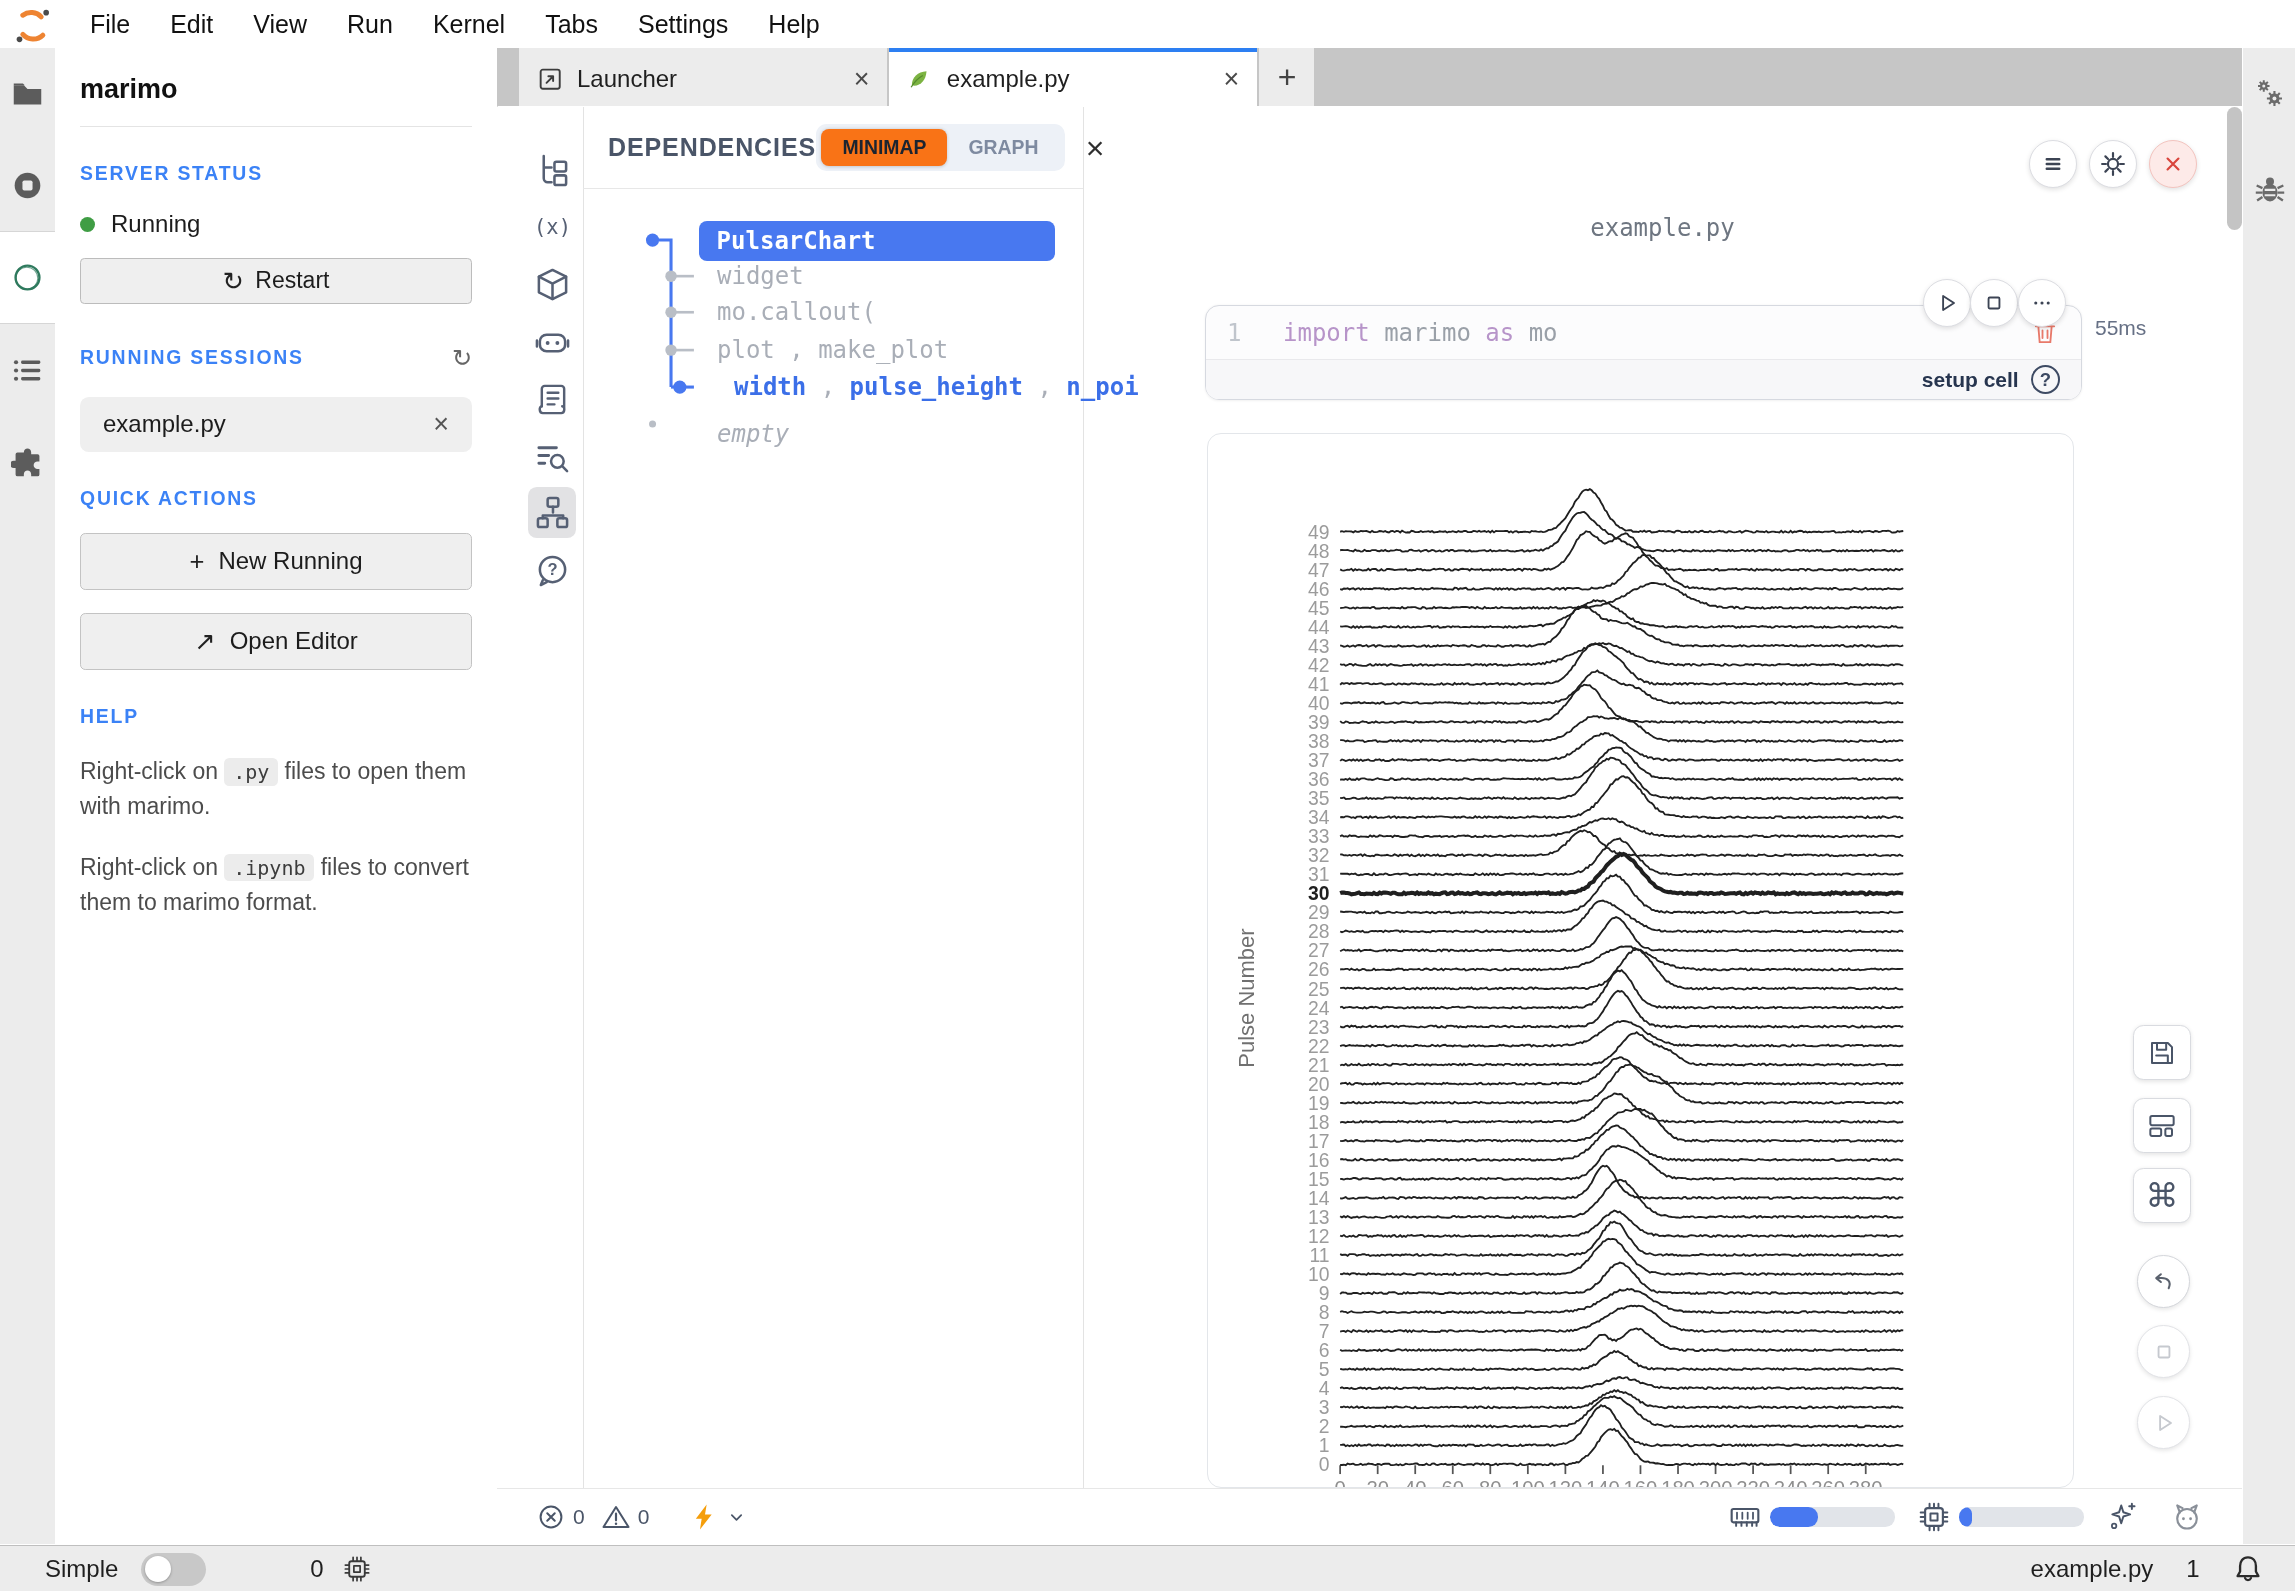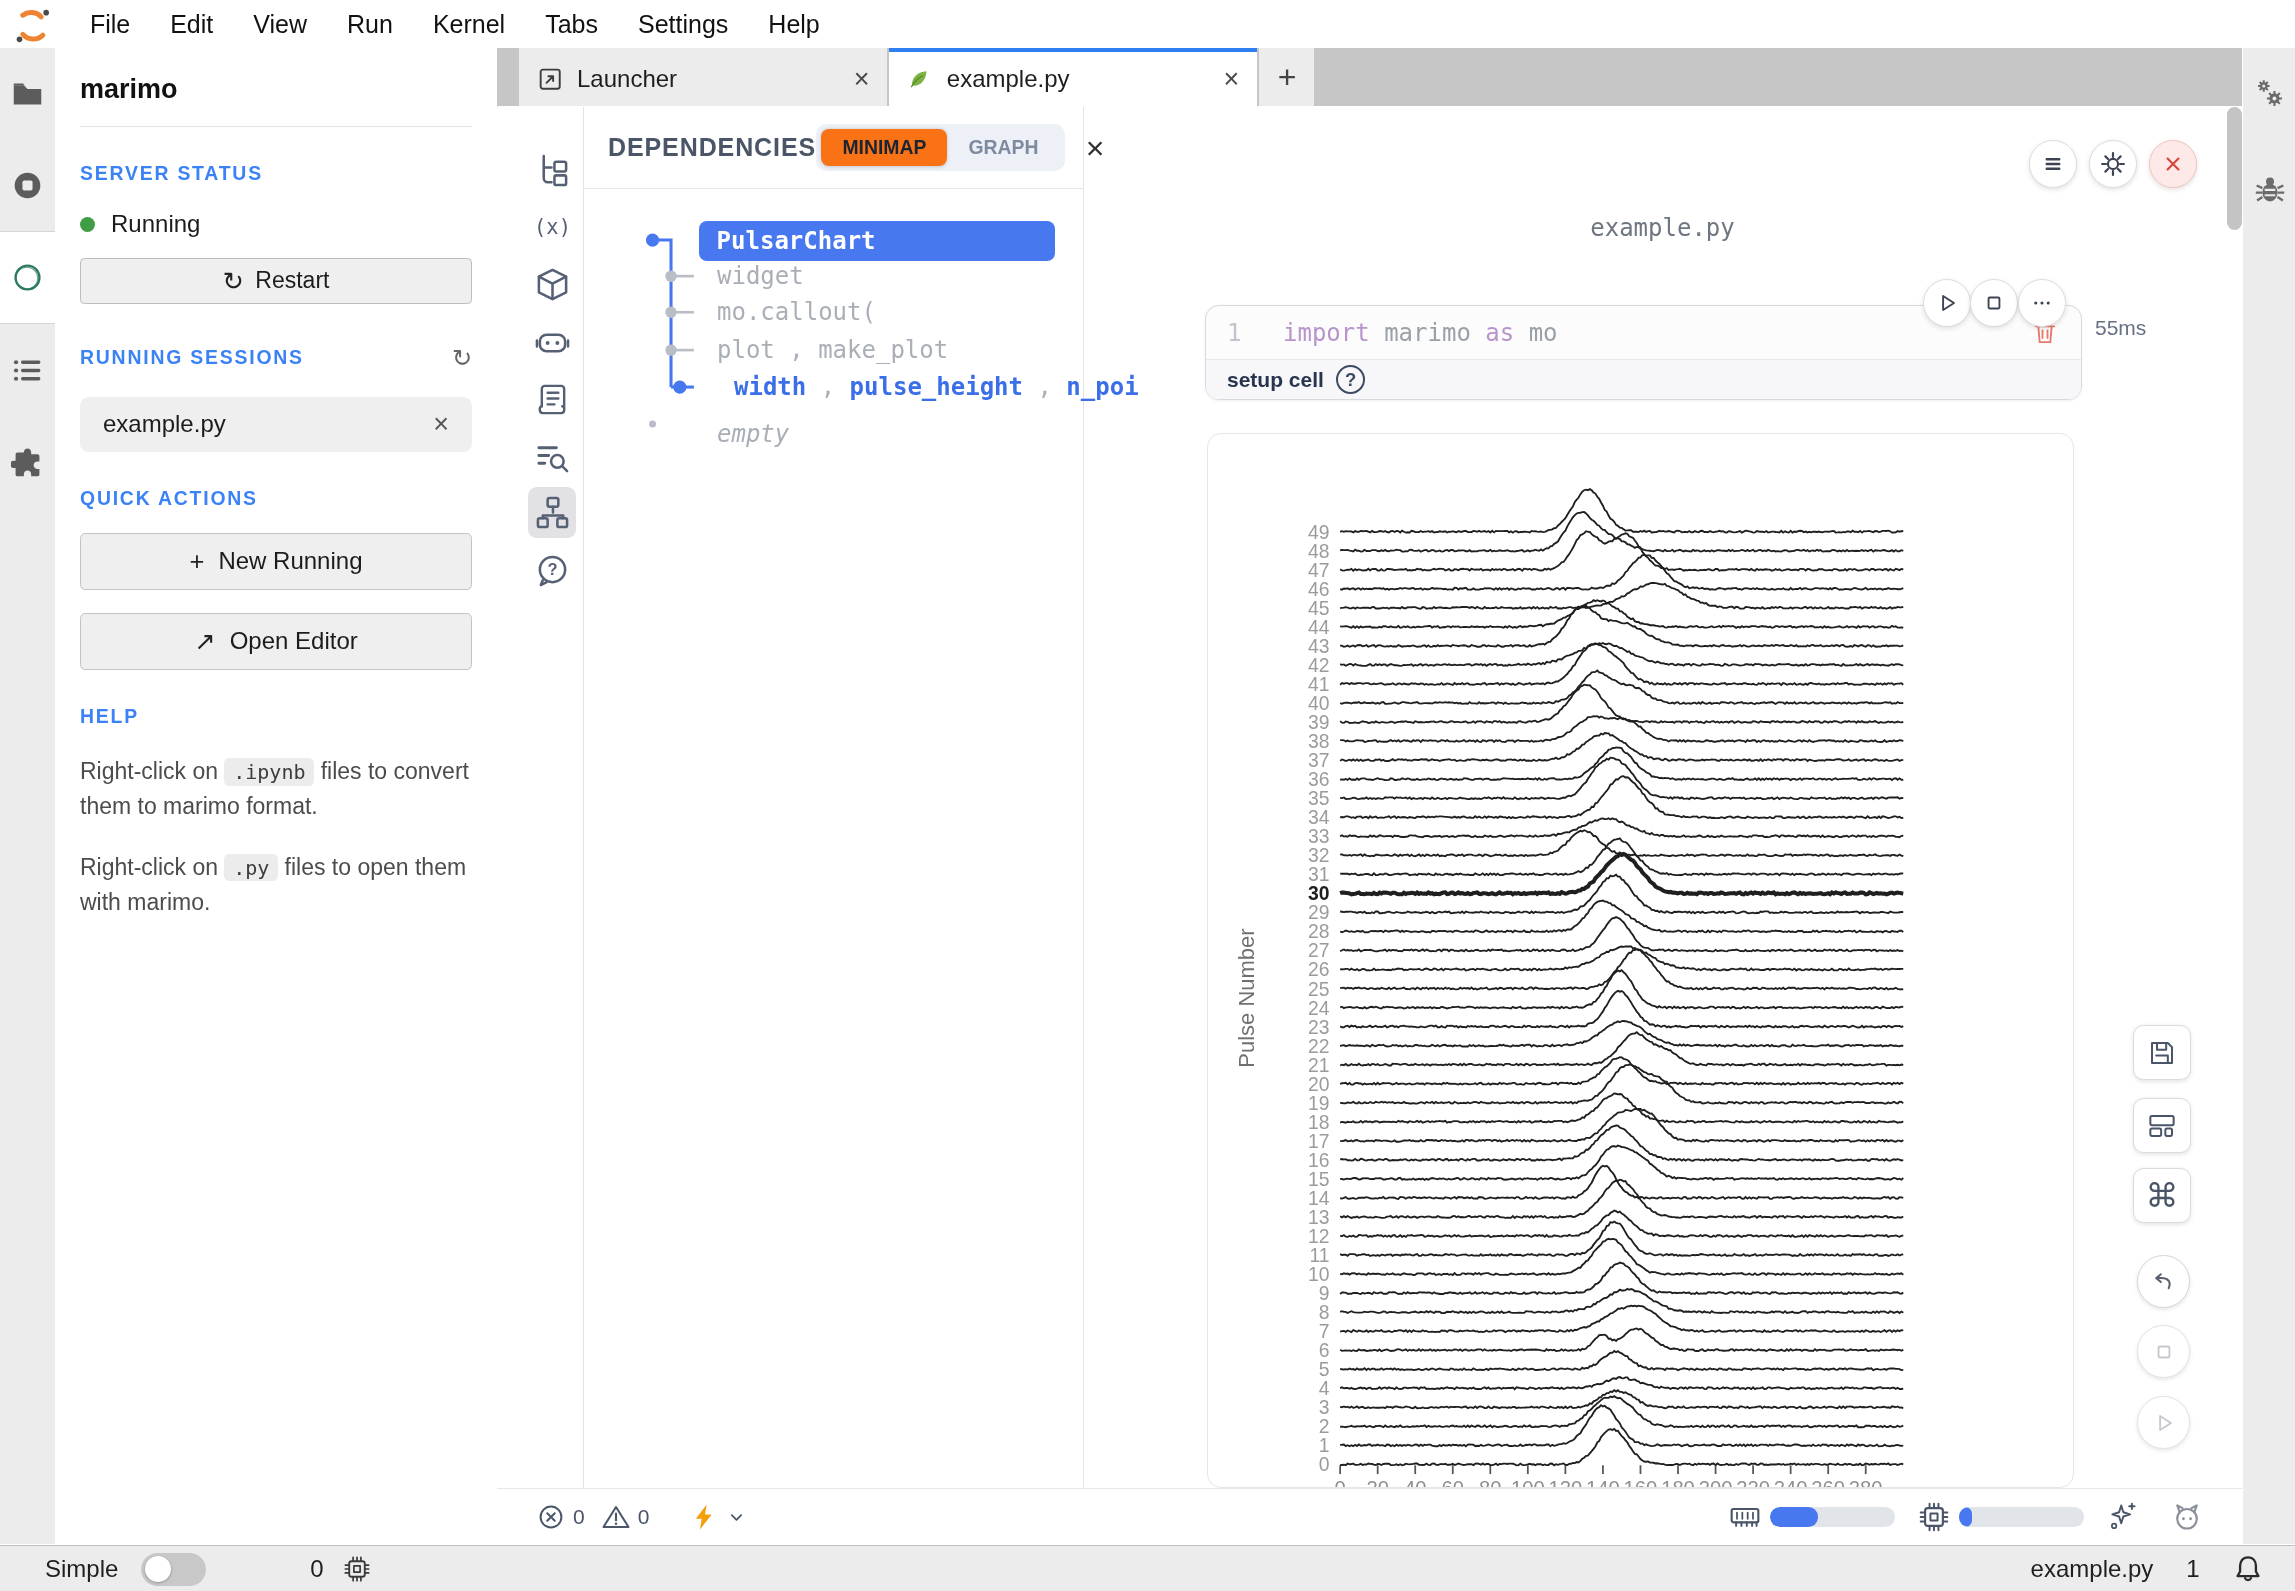--- a/index.html
+++ b/index.html
@@ -69,21 +69,21 @@
   #notebook{position:absolute;left:586px;top:0;width:1159px;height:1381px;}
   .circle-btn{position:absolute;width:48px;height:48px;border-radius:50%;background:#fff;border:1.3px solid #dcdde2;box-shadow:0 1.8px 5.3px rgba(0,0,0,.12);display:flex;align-items:center;justify-content:center;color:#3c4454;box-sizing:border-box;}
   .circle-btn.red{background:#fdeae8;border-color:#f3c4bf;color:#d9453c;}
   .nb-title{position:absolute;top:107px;width:100%;text-align:center;font-size:24px;color:#6e7681;}
   .cell{position:absolute;left:122px;top:198px;width:877px;height:95px;border:1.3px solid #d6d9e0;border-radius:14px;background:#fcfcfd;box-shadow:0 0.9px 2.6px rgba(0,0,0,.06);box-sizing:border-box;}
   .cell-code{height:53px;display:flex;align-items:center;border-bottom:0.9px solid #e9e9ec;padding:0 21px;}
   .lineno{font-size:24px;color:#c0c5cc;width:35px;}
   .codeline{font-size:24px;color:#9aa0a8;margin-left:21px;white-space:pre;}
   .kw{color:#b794c9;}
   .trash{margin-left:auto;width:30px;height:30px;color:#e8796a;}
-  .cell-setup{height:39px;background:#f7f7f9;border-radius:0 0 12.3px 12.3px;display:flex;align-items:center;justify-content:flex-start;padding:0 21px;gap:12.3px;}
+  .cell-setup{height:39px;background:#f7f7f9;border-radius:0 0 12.3px 12.3px;display:flex;align-items:center;justify-content:flex-end;padding:0 21px;gap:12.3px;}
   .setup-label{font-size:21px;font-weight:700;color:#27354f;}
   .q-circle{width:29px;height:29px;border:2.2px solid #3d4a63;border-radius:50%;color:#3d4a63;font-size:18.5px;font-weight:700;display:flex;align-items:center;justify-content:center;box-sizing:border-box;}
   .runtime{position:absolute;left:1012px;top:209px;font-size:21px;color:#667085;}
   .chart-cell{position:absolute;left:124px;top:326px;width:867px;height:1055px;border:1.3px solid #e3e6ea;border-radius:14px;overflow:hidden;background:#fff;box-sizing:border-box;}
   .sq-btn{position:absolute;left:1050px;width:58px;height:55px;background:#fff;border:1.3px solid #d9dbe0;border-radius:10.6px;box-shadow:0 1.8px 4.4px rgba(0,0,0,.10);display:flex;align-items:center;justify-content:center;color:#4a5568;box-sizing:border-box;}
   .rnd-btn{position:absolute;left:1054px;width:53px;height:53px;border-radius:50%;background:#fff;border:1.3px solid #d4d6db;box-shadow:0 1.8px 4.4px rgba(0,0,0,.10);display:flex;align-items:center;justify-content:center;color:#5b626e;box-sizing:border-box;}
   .rnd-btn.light{border-color:#e2e3e7;color:#c6c9cf;}
   .cmd-glyph{font-size:33px;color:#4a5568;}
 
   
@@ -211,22 +211,22 @@
           <span class="qa-ic">+</span>
           <span>New Running</span>
         </div>
         <div class="qa-btn">
           <span class="qa-ic">↗</span>
           <span>Open Editor</span>
         </div>
       </div>
     <div class="section-label">HELP</div>
     <div id="help-paras">
+        <div class="help-p"><span>Right-click on </span><span class="chip">.py</span><span> files to open them with marimo.</span></div>
         <div class="help-p"><span>Right-click on </span><span class="chip">.ipynb</span><span> files to convert them to marimo format.</span></div>
-        <div class="help-p"><span>Right-click on </span><span class="chip">.py</span><span> files to open them with marimo.</span></div>
       </div>
   </div>
 
   <div id="tabstrip">
       <div class="tab">
         <span class="ticon">
           <span style="display: inline-flex; width: 26.4px; height: 26.4px; color: rgb(60, 60, 60);">
             <svg viewBox="0 0 36 36" width="100%" height="100%">
               <rect x="5" y="5" width="26" height="26" rx="3" fill="none" stroke="currentColor" stroke-linecap="round" stroke-linejoin="round" stroke-width="2.6"></rect>
               <path d="M13 23 22 14M15.5 14H22v6.5" fill="none" stroke="currentColor" stroke-linecap="round" stroke-linejoin="round" stroke-width="2.6"></path>

